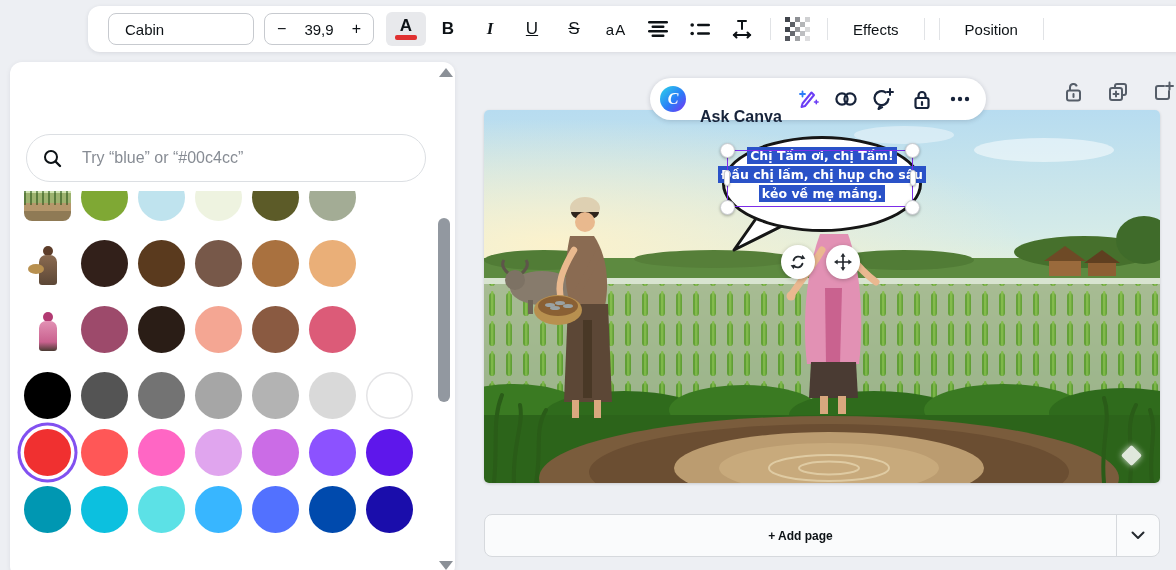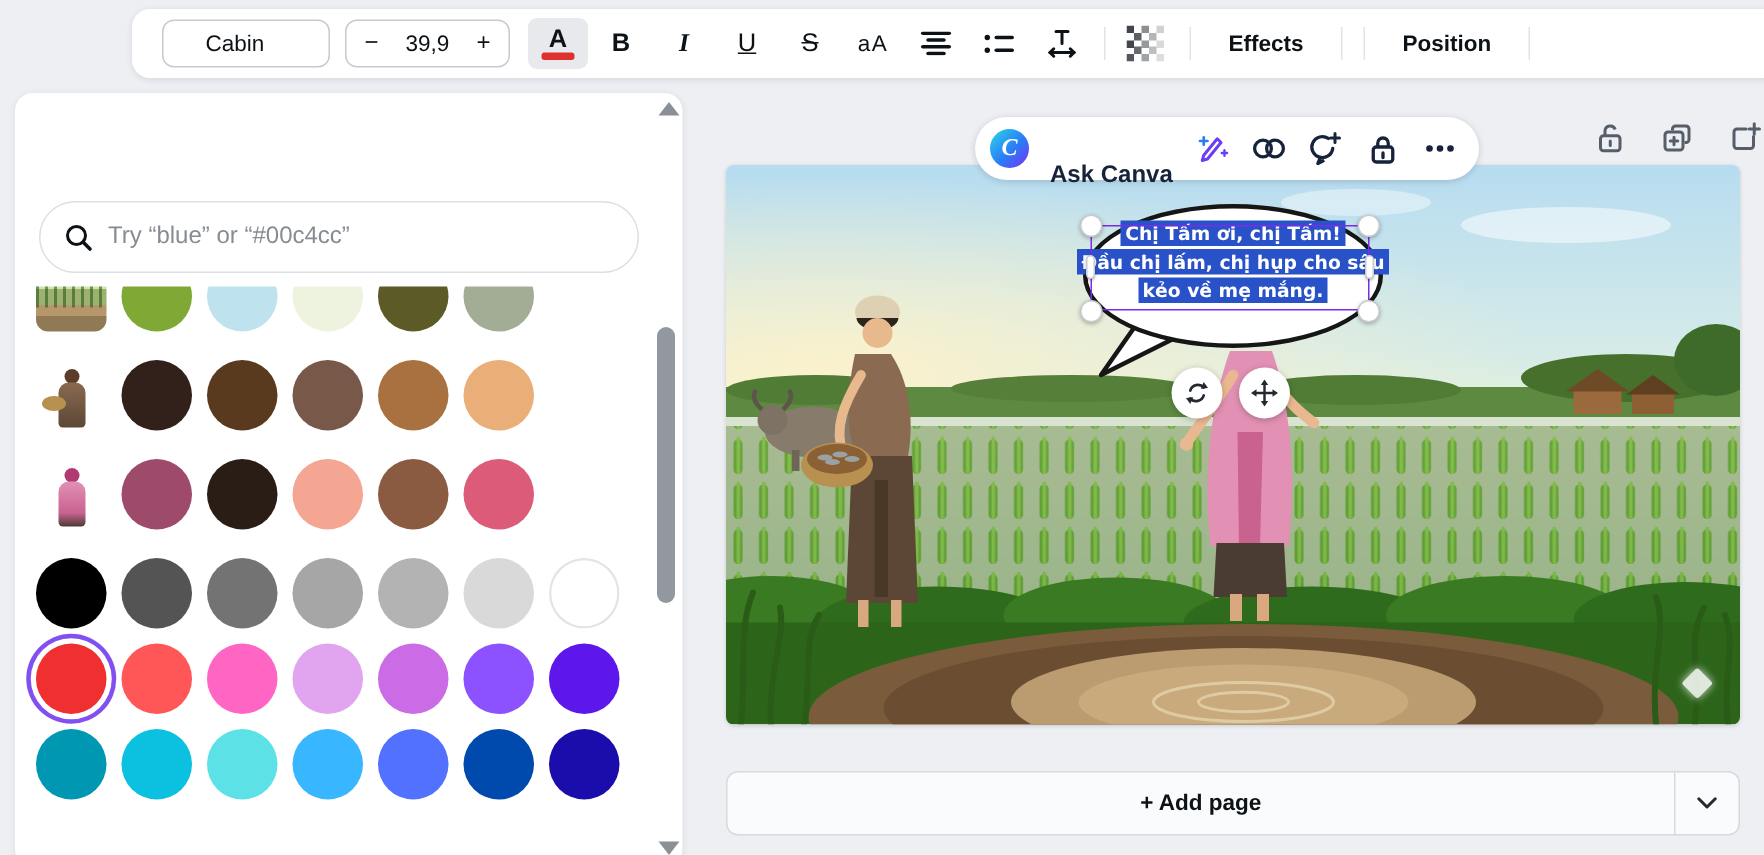--- a/index.html
+++ b/index.html
@@ -3,48 +3,48 @@
 <meta charset="utf-8">
 <style>
   * { margin:0; padding:0; box-sizing:border-box; }
   html,body { width:1176px; height:570px; overflow:hidden; background:#edeff3;
     font-family:"Liberation Sans","DejaVu Sans",sans-serif; color:#0d1216; }
 
   
   .toolbar { position:absolute; left:88px; top:6px; right:-12px; height:46px;
     background:#fff; border-radius:12px; box-shadow:0 1px 4px rgba(20,30,50,.10);
     display:flex; align-items:center; padding-left:20px; z-index:30; }
-  .font-box { width:112px; height:32px; border:1.5px solid #c7cacf; border-radius:8px;
-    display:flex; align-items:center; padding:0 28px; font-size:15px; cursor:pointer; }
+  .font-box { width:146px; height:32px; border:1.5px solid #c7cacf; border-radius:8px;
+    display:flex; align-items:center; padding:0 16px; font-size:15px; cursor:pointer; }
   .size-box { width:110px; height:32px; border:1.5px solid #c7cacf; border-radius:8px;
     display:flex; align-items:center; justify-content:space-between; margin-left:10px;
     padding:0 12px; font-size:15px; }
   .size-box .step { cursor:pointer; font-size:16px; color:#0d1216; }
   .size-val { font-weight:400; }
   .tb-btn { min-width:40px; height:34px; border-radius:6px; display:flex; flex-direction:column;
     align-items:center; justify-content:center; cursor:pointer; font-size:17px; margin:0 1px; }
   .tb-color { background:#e8e9ec; margin-left:12px; }
   .tb-color .A { font-size:17px; font-weight:700; line-height:15px; }
   .tb-color .bar { width:22px; height:5px; border-radius:2px; background:var(--red,#e03131); margin-top:2px; }
   .b{font-weight:700;} .i{font-style:italic; font-family:"Liberation Serif",serif; font-weight:600;}
   .u{text-decoration:underline;} .s{text-decoration:line-through;}
   .aa{font-size:15px; letter-spacing:1px;}
   .tb-div { width:1px; height:22px; background:#e1e3e6; margin:0 7px; }
-  .tb-text { padding:0 18px; font-size:15px; font-weight:700; height:34px; display:flex;
+  .tb-text { padding:0 18px; font-size:15px; font-weight:400; height:34px; display:flex;
     align-items:center; border-radius:6px; cursor:pointer; }
 
   
   .panel { position:absolute; left:10px; top:62px; width:445px; height:516px;
     background:#fff; border-radius:12px; box-shadow:0 1px 5px rgba(20,30,50,.08); z-index:20; }
   .p-head { display:flex; align-items:center; padding:22px 22px 0 24px; }
   .p-title { font-size:17px; font-weight:700; flex:1; }
   .p-close { width:26px; height:26px; display:flex; align-items:center; justify-content:center; cursor:pointer; }
   .p-search { position:absolute; left:16px; top:72px; width:400px; height:48px;
     border:1.5px solid #dcdfe3; border-radius:24px; display:flex; align-items:center;
-    padding:0 16px; gap:10px; cursor:text; background:#fff; }
+    padding:0 16px; gap:20px; cursor:text; background:#fff; }
   .p-search input { border:none; outline:none; flex:1; font-size:16px;
     font-family:inherit; color:#0d1216; background:transparent; }
   .p-search input::placeholder { color:#878c94; }
   .p-scroll { position:absolute; left:0; top:129px; right:24px; bottom:0; overflow:hidden; }
   .p-content { margin-top:-17px; padding:0 0 0 14px; }
   .srow { display:flex; gap:10px; margin-bottom:19px; }
   .solid .srow { margin-bottom:10px; }
   .swatch { width:47px; height:47px; border-radius:50%; border:none; cursor:pointer; flex:0 0 47px; }
   .swatch.white { box-shadow: inset 0 0 0 1.5px #e4e4e6; }
   .swatch.selected { box-shadow: 0 0 0 3.5px #fff, 0 0 0 6.5px var(--ring,#8250f0); }
@@ -110,21 +110,21 @@
 
   
   .page-ctrl { position:absolute; top:80px; display:flex; z-index:25; }
   .pc-btn { width:24px; height:24px; display:flex; align-items:center; justify-content:center;
     cursor:pointer; margin-left:21px; }
 
   
   .add-page { position:absolute; left:484px; top:514px; width:676px; height:43px;
     background:#fafbfc; border:1px solid #d6d9dd; border-radius:8px; display:flex; z-index:10; }
   .ap-main { flex:1; display:flex; align-items:center; justify-content:center;
-    font-size:15px; font-weight:600; cursor:pointer; border-radius:8px 0 0 8px; }
+    font-size:12px; font-weight:600; cursor:pointer; border-radius:8px 0 0 8px; }
   .ap-divider { width:1px; background:#d6d9dd; }
   .ap-chev { width:42px; display:flex; align-items:center; justify-content:center;
     cursor:pointer; border-radius:0 8px 8px 0; }
 </style>
 </head>
 <body>
 
 <div class="toolbar">
   <div class="font-box">
     <span>Cabin</span>

